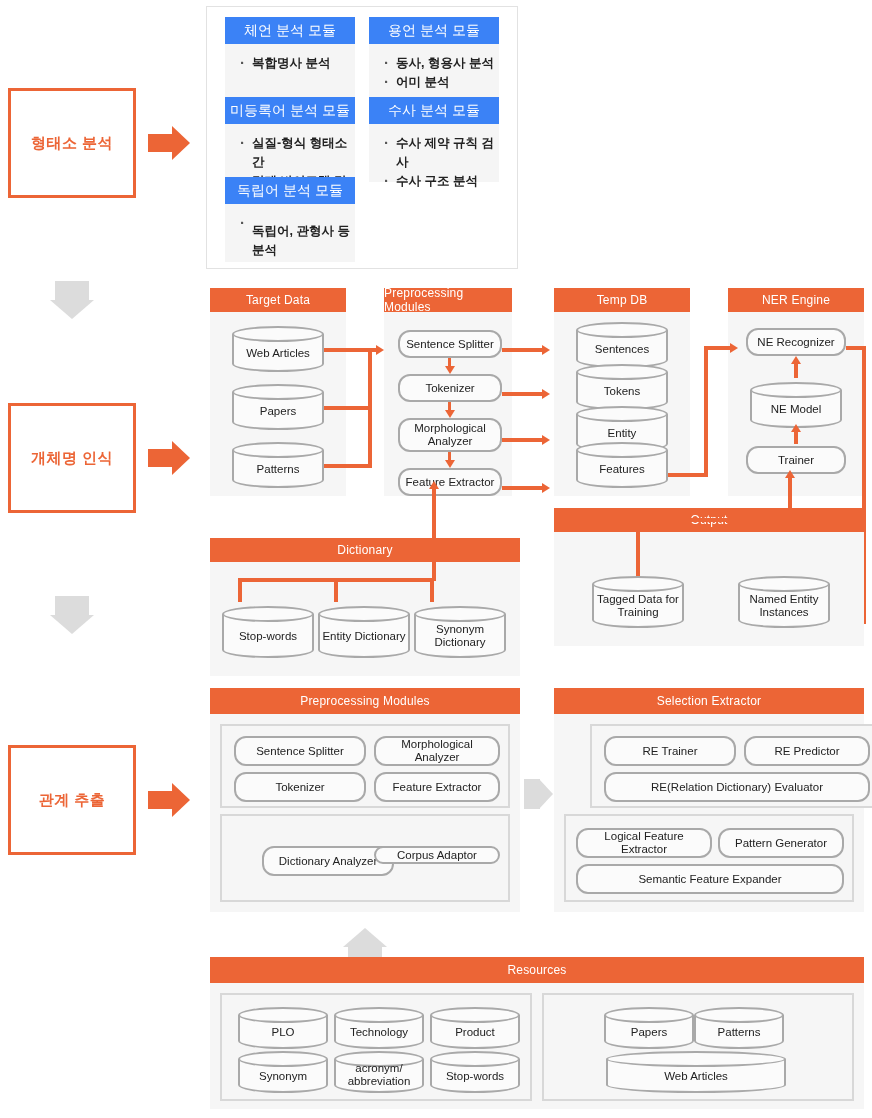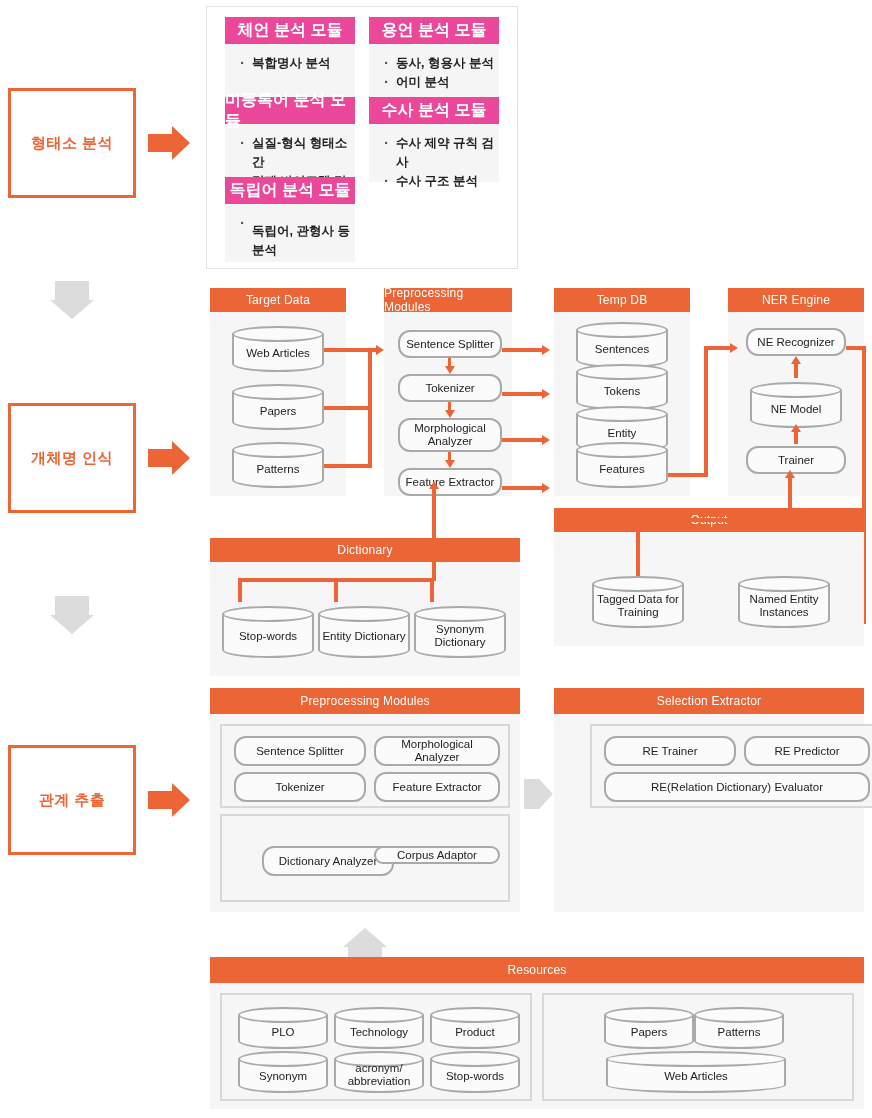--- a/index.html
+++ b/index.html
@@ -37,21 +37,21 @@
   .gray-arrow-right { position:absolute; }
   .gar-body { position:absolute; background:#DCDCDC; }
   .gar-head { position:absolute; width:0;height:0;border-top:15px solid transparent;border-bottom:15px solid transparent;border-left:14px solid #DCDCDC; }
 
   
   .outer-panel {
     border: 1px solid #E2E2E2; background:#ffffff;
   }
   .mod-card { position:absolute; }
   .mod-head {
-    background:#ec4899; color:#fff; font-weight:bold; font-size:16px;
+    background:#3b82f6; color:#fff; font-weight:normal; font-size:14px;
     height:27px; display:flex; align-items:center; justify-content:center;
   }
   .mod-body {
     background:#F5F5F5; padding:10px 0 10px 14px;
   }
   .mod-body ul { list-style:none; }
   .mod-body li {
     font-size:12.5px; color:#222; font-weight:bold; line-height:19px;
     position:relative; padding-left:13px;
   }
@@ -409,20 +409,31 @@
         <div class="node" style="left:12px; top:10px; width:132px; height:30px;">
           <span>RE Trainer</span>
         </div>
         <div class="node" style="left:152px; top:10px; width:126px; height:30px;">
           <span>RE Predictor</span>
         </div>
         <div class="node" style="left:12px; top:46px; width:266px; height:30px;">
           <span>RE(Relation Dictionary) Evaluator</span>
         </div>
       </div>
+      <div class="subpanel" style="left:10px; top:100px; width:290px; height:88px;">
+        <div class="node" style="left:10px; top:12px; width:136px; height:30px;">
+          <span>Logical Feature Extractor</span>
+        </div>
+        <div class="node" style="left:152px; top:12px; width:126px; height:30px;">
+          <span>Pattern Generator</span>
+        </div>
+        <div class="node" style="left:10px; top:48px; width:268px; height:30px;">
+          <span>Semantic Feature Expander</span>
+        </div>
+      </div>
     </div>
   </div>
 
   <div class="gray-arrow-right" style="left:524px; top:770px; width:32px; height:48px;">
     <div class="gar-body" style="left:0; top:9px; width:16px; height:30px;"></div>
     <div class="gar-head" style="left:15px; top:9px; border-top-width:15px; border-bottom-width:15px;"></div>
   </div>
 
   <div class="gray-arrow-up" style="left:337px; top:928px; width:56px; height:38px;">
     <div class="gau-body" style="left:11px; top:18px; width:34px; height:20px;"></div>

